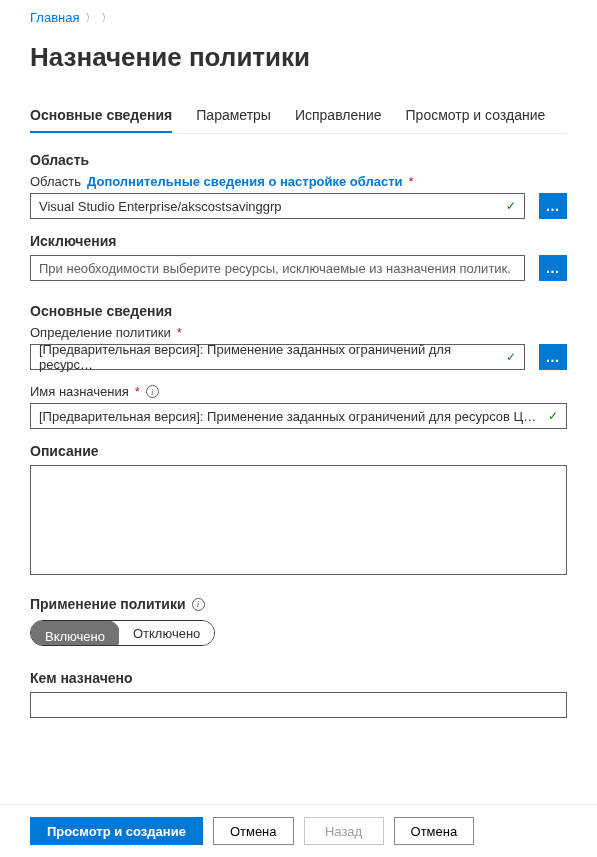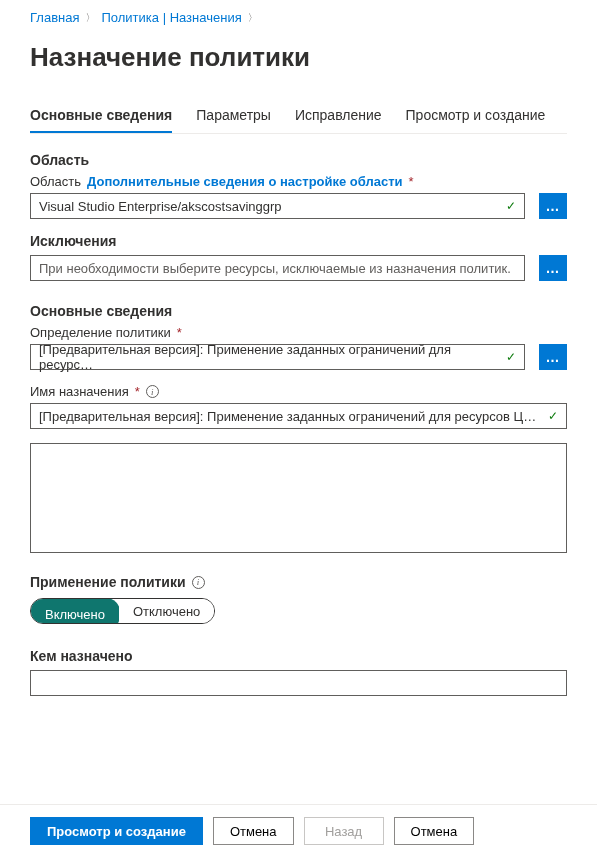--- a/index.html
+++ b/index.html
@@ -53,21 +53,21 @@
       font-size: 9px; color: #605e5c; font-style: italic; font-family: Georgia, serif;
     }
     .toggle-group {
       display: inline-flex; border: 1px solid #323130; border-radius: 14px;
       height: 26px; overflow: hidden; margin-bottom: 18px; margin-top: 4px;
     }
     .toggle-opt {
       padding: 0 14px; display: flex; align-items: center; font-size: 13px;
       cursor: pointer; background: #fff; color: #323130;
     }
-    .toggle-opt.active { background: #0f766e; color: #fff; border-radius: 14px; margin: -1px; padding: 16px 15px; }
+    .toggle-opt.active { background: #737373; color: #fff; border-radius: 14px; margin: -1px; padding: 16px 15px; }
     .full-input {
       width: 100%; border: 1px solid #605e5c; height: 26px; padding: 0 8px;
       font-size: 13px; font-family: inherit; margin-bottom: 18px;
     }
     .footer {
       border-top: 1px solid #edebe9; padding: 12px 30px;
       display: flex; gap: 10px;
     }
     .btn {
       height: 28px; padding: 0 16px; font-size: 13px; font-family: inherit;
@@ -78,21 +78,20 @@
     .mt20 { margin-top: 22px; }
   </style>
 </head>
 <body>
 
 <div class="content">
 
   <div class="breadcrumb">
     <a>Главная</a>
     <span class="chev">〉</span>
-    <a>Политика | Назначения</a>
     <span class="chev">〉</span>
   </div>
 
   <h1>Назначение политики</h1>
 
   <div class="tabs">
     <div class="tab active">Основные сведения</div>
     <div class="tab">Параметры</div>
     <div class="tab">Исправление</div>
     <div class="tab">Просмотр и создание</div>
@@ -145,20 +144,21 @@
     <span class="req">*</span>
     <span class="info-icon">i</span>
   </div>
   <div class="field-row">
     <div class="text-input readonly">
       <span>[Предварительная версия]: Применение заданных ограничений для ресурсов Ц…</span>
       <span class="check-icon">✓</span>
     </div>
   </div>
 
+  <div class="section-title">Описание</div>
   <div class="textarea-wrap">
     <textarea style=""></textarea>
   </div>
 
   <div class="label-row">
     <span class="section-title" style="margin:0">Применение политики</span>
     <span class="info-icon">i</span>
   </div>
   <div class="toggle-group">
     <div class="toggle-opt active">Включено</div>

